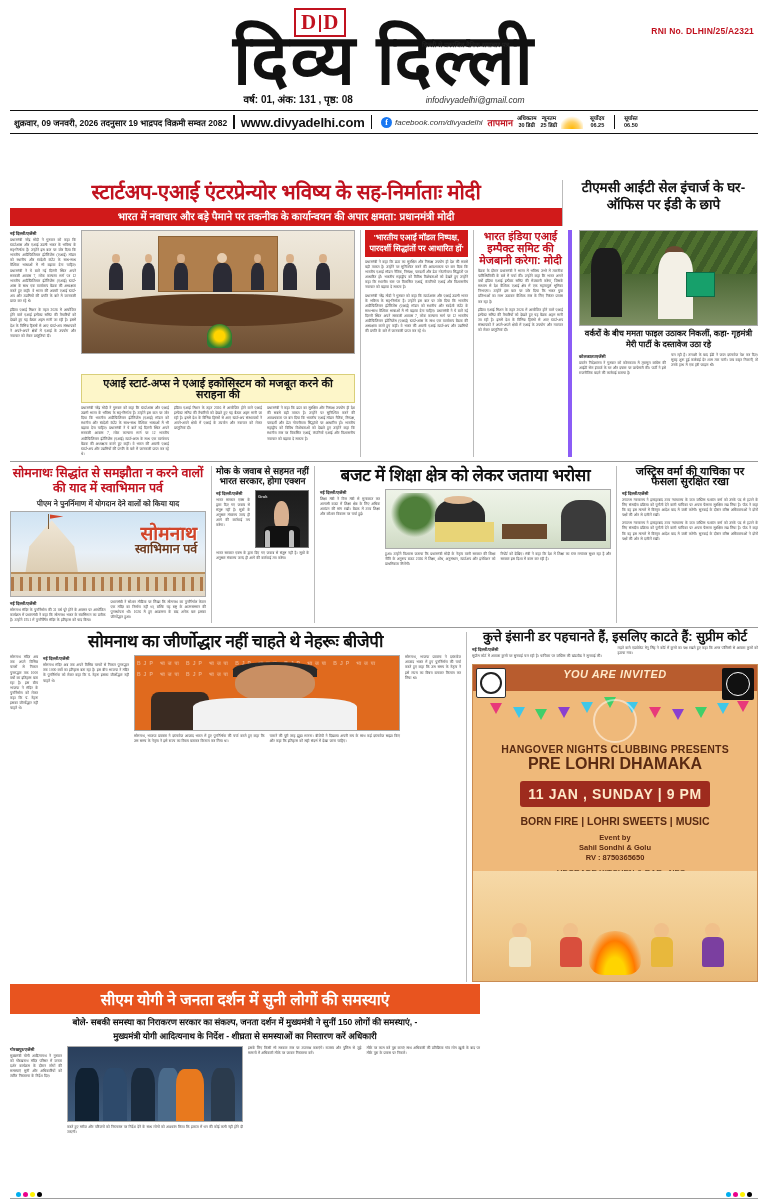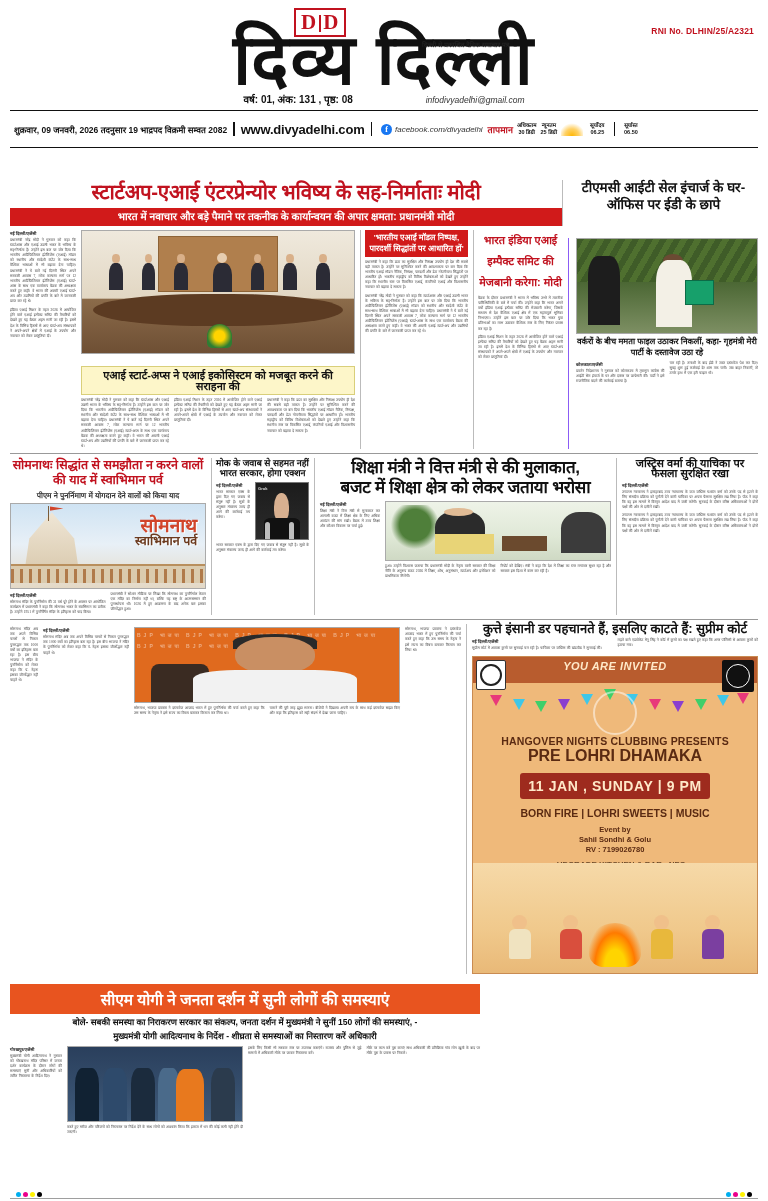--- a/index.html
+++ b/index.html
@@ -28,21 +28,21 @@
     letter-spacing: 2px;
   }
   .tagline {
     position: absolute; left: 50%; margin-left: 38px; top: 16px;
     font-size: 6.5px; color: #222; font-weight: bold; white-space: nowrap;
   }
   .issue-line { text-align: center; font-size: 10px; font-weight: bold; color: #111; margin-top: -6px; position: relative; }
   .issue-line .mail { font-style: italic; font-weight: normal; font-size: 8.5px; margin-left: 70px; color:#333; }
   .info-bar {
     margin-top: 4px; border-top: 1.5px solid #111; border-bottom: 1.5px solid #111;
-    display: flex; align-items: center; height: 38px; font-size: 8.5px; font-weight: bold; color:#111;
+    display: flex; align-items: center; height: 24px; font-size: 8.5px; font-weight: bold; color:#111;
   }
   .info-bar .date { padding-left: 4px; white-space: nowrap; }
   .vbar { width: 1.5px; height: 14px; background: #111; margin: 0 6px; }
   .info-bar .site { font-size: 13px; font-weight: bold; letter-spacing: -.2px; }
   .fb-icon { width: 11px; height: 11px; border-radius: 50%; background: #1877f2; color:#fff; font-size: 8px;
              font-weight: bold; text-align: center; line-height: 11px; margin: 0 3px; font-family: "Liberation Serif", serif; }
   .info-bar .fb { font-style: italic; font-size: 8px; font-weight: normal; color:#333; }
   .temp-label { font-weight: bold; color:#c1121f; margin-left: 5px; font-size: 9px; }
   .temp-block { text-align:center; font-size: 5.5px; line-height: 7px; margin-left: 4px; font-weight:bold;}
   .sun { width: 22px; height: 14px; margin: 0 4px;
@@ -176,21 +176,21 @@
   .bottom-rule { position:absolute; left:10px; right:10px; bottom:2px; border-top:1px solid #9e9e9e; }
 
   .sec-h { font-size: 12.5px; font-weight: bold; color:#c1121f; text-align:center; line-height:15px; }
   .sec-sub { font-size: 7.5px; font-weight: bold; color:#333; text-align:center; margin-top:2px;}
   .big-h { font-size: 17px; font-weight:bold; color:#111; text-align:center; line-height:20px; letter-spacing:-.3px;}
   .orangebar { background:#e8541f; color:#fff; font-size:15.5px; font-weight:bold; text-align:center; padding:4px 2px; }
   .subline { font-size:8.6px; font-weight:bold; color:#111; text-align:center; line-height:11px; margin-top:3px; }
   .boxred { background:#d11a1a; color:#fff; font-size:8px; font-weight:bold; text-align:center; padding:3px; line-height:10.5px;}
   .boxyellow { background:#fdf6c9; border:1px solid #d9cf7a; }
   .capt-bold { font-size:8.2px; font-weight:bold; color:#111; text-align:center; line-height:10.5px; }
-  .h-center-red { font-size:11px; font-weight:bold; color:#c1121f; text-align:center; line-height:21px;}
+  .h-center-red { font-size:11px; font-weight:bold; color:#c1121f; text-align:center; line-height:12px;}
 </style>
 </head>
 <body>
 
 <div class="page">
 
   <div class="masthead">
     <div class="rni">RNI No. DLHIN/25/A2321</div>
 
     <div class="dd-badge">
@@ -274,21 +274,21 @@
           </div>
         <div class="pers" style="left:74%;">
             <div class="head"></div>
           </div>
         <div class="pers" style="left:86%;">
             <div class="head"></div>
           </div>
         <div class="tbl"></div>
         <div class="flow"></div>
       </div>
-      <div class="boxyellow" style="margin-top:12px; padding:3px 10px;">
+      <div class="boxyellow" style="margin-top:20px; padding:3px 10px;">
         <div class="capt-bold" style="font-size:11px;">एआई स्टार्ट-अप्स ने एआई इकोसिस्टम को मजबूत करने की सराहना की</div>
       </div>
       <div class="cols" style="margin-top:3px;">
         <div class="col greek">प्रधानमंत्री नरेंद्र मोदी ने गुरुवार को कहा कि स्टार्टअप्स और एआई उद्यमी भारत के भविष्य के सह-निर्माता हैं। उन्होंने इस बात पर जोर दिया कि भारतीय आर्टिफिशियल इंटेलिजेंस (एआई) मॉडल को स्थानीय और स्वदेशी कंटेंट के साथ-साथ वैश्विक भाषाओं में भी बढ़ावा देना चाहिए। प्रधानमंत्री ने ये बातें नई दिल्ली स्थित अपने सरकारी आवास 7, लोक कल्याण मार्ग पर 12 भारतीय आर्टिफिशियल इंटेलिजेंस (एआई) स्टार्ट-अप्स के साथ एक वार्तालाप बैठक की अध्यक्षता करते हुए कहीं। वे भारत की अग्रणी एआई स्टार्ट-अप और उद्यमियों की प्रगति के बारे में जानकारी प्राप्त कर रहे थे।</div>
         <div class="col greek">इंडिया एआई मिशन के तहत 2026 में आयोजित होने वाले एआई इम्पैक्ट समिट की तैयारियों को देखते हुए यह बैठक अहम मानी जा रही है। इसमें देश के विभिन्न हिस्सों से आए स्टार्ट-अप संस्थापकों ने अपने-अपने क्षेत्रों में एआई के उपयोग और नवाचार को लेकर प्रस्तुतियां दीं।</div>
         <div class="col greek">प्रधानमंत्री ने कहा कि डाटा का सुरक्षित और निष्पक्ष उपयोग ही देश की सबसे बड़ी ताकत है। उन्होंने पर सुनिश्चित करने की आवश्यकता पर बल दिया कि भारतीय एआई मॉडल नैतिक, निष्पक्ष, पारदर्शी और डेटा गोपनीयता सिद्धांतों पर आधारित हों। भारतीय महाद्वीप को विविध विशेषताओं को देखते हुए उन्होंने कहा कि स्थानीय स्तर पर विकसित एआई, कंपनियों एआई और विश्वसनीय नवाचार को बढ़ावा दे सकता है।</div>
       </div>
     </div>
 
     <div style="width:108px; flex:0 0 108px; border-left:1px solid #bbb; padding-left:4px;">
@@ -296,21 +296,21 @@
       <div class="greek" style="margin-top:3px;">प्रधानमंत्री ने कहा कि डाटा का सुरक्षित और निष्पक्ष उपयोग ही देश की सबसे बड़ी ताकत है। उन्होंने पर सुनिश्चित करने की आवश्यकता पर बल दिया कि भारतीय एआई मॉडल नैतिक, निष्पक्ष, पारदर्शी और डेटा गोपनीयता सिद्धांतों पर आधारित हों। भारतीय महाद्वीप को विविध विशेषताओं को देखते हुए उन्होंने कहा कि स्थानीय स्तर पर विकसित एआई, कंपनियों एआई और विश्वसनीय नवाचार को बढ़ावा दे सकता है।</div>
       <div class="greek" style="margin-top:3px;">प्रधानमंत्री नरेंद्र मोदी ने गुरुवार को कहा कि स्टार्टअप्स और एआई उद्यमी भारत के भविष्य के सह-निर्माता हैं। उन्होंने इस बात पर जोर दिया कि भारतीय आर्टिफिशियल इंटेलिजेंस (एआई) मॉडल को स्थानीय और स्वदेशी कंटेंट के साथ-साथ वैश्विक भाषाओं में भी बढ़ावा देना चाहिए। प्रधानमंत्री ने ये बातें नई दिल्ली स्थित अपने सरकारी आवास 7, लोक कल्याण मार्ग पर 12 भारतीय आर्टिफिशियल इंटेलिजेंस (एआई) स्टार्ट-अप्स के साथ एक वार्तालाप बैठक की अध्यक्षता करते हुए कहीं। वे भारत की अग्रणी एआई स्टार्ट-अप और उद्यमियों की प्रगति के बारे में जानकारी प्राप्त कर रहे थे।</div>
     </div>
 
     <div style="width:90px; flex:0 0 90px; border-left:1px solid #bbb; padding-left:4px;">
       <div class="h-center-red">भारत इंडिया एआई इम्पैक्ट समिट की मेजबानी करेगा: मोदी</div>
       <div class="greek" style="margin-top:3px;">बैठक के दौरान प्रधानमंत्री ने भारत में भविष्य उभरे में तकनीक पारिस्थितिकी के बारे में चर्चा की। उन्होंने कहा कि भारत अगले वर्षों इंडिया एआई इम्पैक्ट समिट की मेजबानी करेगा, जिसके माध्यम से देश वैश्विक एआई क्षेत्र में एक महत्वपूर्ण भूमिका निभाएगा। उन्होंने इस बात पर जोर दिया कि भारत युवा प्रतिभाओं का लाभ उठाकर वैश्विक स्तर के लिए निरंतर प्रयास कर रहा है।</div>
       <div class="greek" style="margin-top:3px;">इंडिया एआई मिशन के तहत 2026 में आयोजित होने वाले एआई इम्पैक्ट समिट की तैयारियों को देखते हुए यह बैठक अहम मानी जा रही है। इसमें देश के विभिन्न हिस्सों से आए स्टार्ट-अप संस्थापकों ने अपने-अपने क्षेत्रों में एआई के उपयोग और नवाचार को लेकर प्रस्तुतियां दीं।</div>
     </div>
 
-    <div style="width:190px; flex:0 0 190px; border-left:1px solid #8b5cf6; padding-left:7px;margin-top:8px;">
+    <div style="width:190px; flex:0 0 190px; border-left:4px solid #8b5cf6; padding-left:7px;">
       <div class="photo ph-rally" style="height:96px;border:1px solid #aaa;">
         <div class="tree"></div>
         <div class="f1"></div>
         <div class="fh"></div>
         <div class="f2"></div>
         <div class="folder"></div>
       </div>
       <div class="capt-bold" style="margin-top:3px;">वर्करों के बीच ममता फाइल उठाकर निकलीं, कहा- गृहमंत्री मेरी पार्टी के दस्तावेज उठा रहे</div>
       <div class="cols" style="margin-top:3px;">
         <div class="col">
@@ -359,21 +359,20 @@
           <div class="face"></div>
           <div class="suit"></div>
           <div class="mic" style="left:18%;"></div>
           <div class="mic" style="left:64%;"></div>
         </div>
       </div>
       <div class="greek" style="margin-top:3px;">भारत सरकार एक्स के द्वारा दिए गए जवाब से संतुष्ट नहीं है। सूत्रों के अनुसार मंत्रालय जल्द ही आगे की कार्रवाई तय करेगा।</div>
     </div>
 
     <div style="flex:1 1 auto; border-left:1px solid #bbb; padding-left:5px;">
-      <div class="big-h">शिक्षा मंत्री ने वित्त मंत्री से की मुलाकात,</div>
       <div class="big-h">बजट में शिक्षा क्षेत्र को लेकर जताया भरोसा</div>
       <div class="cols" style="margin-top:3px;">
         <div style="width:60px;flex:0 0 60px;">
           <div class="byline">नई दिल्ली/एजेंसी</div>
           <div class="greek">शिक्षा मंत्री ने वित्त मंत्री से मुलाकात कर आगामी बजट में शिक्षा क्षेत्र के लिए अधिक आवंटन की मांग रखी। बैठक में उच्च शिक्षा और कौशल विकास पर चर्चा हुई।</div>
         </div>
         <div style="flex:1;">
           <div class="photo ph-meet2" style="height:60px;border:1px solid #aaa;">
             <div class="plant"></div>
             <div class="sitA"></div>
@@ -396,20 +395,21 @@
       <div class="greek">उच्चतम न्यायालय ने इलाहाबाद उच्च न्यायालय के जज जस्टिस यशवंत वर्मा को उनके पद से हटाने के लिए संसदीय प्रक्रिया को चुनौती देने वाली याचिका पर अपना फैसला सुरक्षित रख लिया है। पीठ ने कहा कि वह इस मामले में विस्तृत आदेश बाद में जारी करेगी। सुनवाई के दौरान वरिष्ठ अधिवक्ताओं ने दोनों पक्षों की ओर से दलीलें रखीं।</div>
       <div class="greek" style="margin-top:3px;">उच्चतम न्यायालय ने इलाहाबाद उच्च न्यायालय के जज जस्टिस यशवंत वर्मा को उनके पद से हटाने के लिए संसदीय प्रक्रिया को चुनौती देने वाली याचिका पर अपना फैसला सुरक्षित रख लिया है। पीठ ने कहा कि वह इस मामले में विस्तृत आदेश बाद में जारी करेगी। सुनवाई के दौरान वरिष्ठ अधिवक्ताओं ने दोनों पक्षों की ओर से दलीलें रखीं।</div>
     </div>
   </div>
 
   <div class="rule"></div>
 
   <div class="cols">
 
     <div style="flex:1 1 auto;">
+      <div class="big-h">सोमनाथ का जीर्णोद्धार नहीं चाहते थे नेहरूः बीजेपी</div>
       <div class="cols" style="margin-top:3px;">
         <div style="width:28px;flex:0 0 28px;" class="greek">सोमनाथ मंदिर अब तक अपने विभिन्न चरणों से निकल पुनरुद्धार तक 1000 वर्षों का इतिहास बता रहा है। इस बीच भाजपा ने मंदिर के पुनर्निर्माण को लेकर कहा कि पं. नेहरू इसका जीर्णोद्धार नहीं चाहते थे।</div>
         <div style="width:86px;flex:0 0 86px;">
           <div class="byline">नई दिल्ली/एजेंसी</div>
           <div class="greek">सोमनाथ मंदिर अब तक अपने विभिन्न चरणों से निकल पुनरुद्धार तक 1000 वर्षों का इतिहास बता रहा है। इस बीच भाजपा ने मंदिर के पुनर्निर्माण को लेकर कहा कि पं. नेहरू इसका जीर्णोद्धार नहीं चाहते थे।</div>
         </div>
         <div style="flex:1;">
           <div class="photo ph-bjp" style="height:76px;border:1px solid #aaa;">
             <div class="wm">BJP भाजपा BJP भाजपा BJP भाजपा BJP भाजपा BJP भाजपा BJP भाजपा BJP भाजपा BJP भाजपा</div>
             <div class="chair"></div>
@@ -462,21 +462,21 @@
         </div>
         <div class="ad-watermark"></div>
 
         <div class="ad-line1">HANGOVER NIGHTS CLUBBING PRESENTS</div>
         <div class="ad-line2">PRE LOHRI DHAMAKA</div>
         <div class="ad-date">11 JAN , SUNDAY | 9 PM</div>
         <div class="ad-line3">BORN FIRE | LOHRI SWEETS | MUSIC</div>
         <div class="ad-by">
           <div>Event by</div>
           <div>Sahil Sondhi &amp; Golu</div>
-          <div>RV : 7199026780</div>
+          <div>RV : 8750365650</div>
         </div>
         <div class="ad-dhol" style="top:218px;">LIVE LED DHOL</div>
         <div class="ad-upg">UPGRADE KITCHEN &amp; BAR , NFC</div>
         <div class="ad-slog">SUNDeR MUNDRI HO HO TERE KON BICHARA</div>
         <div class="ad-slog">DULHA BHATTI WALA</div>
 
         <div class="ad-scene">
           <div class="ad-fire"></div>
           <div class="ad-person" style="left:12%;">
               <div class="h"></div>

